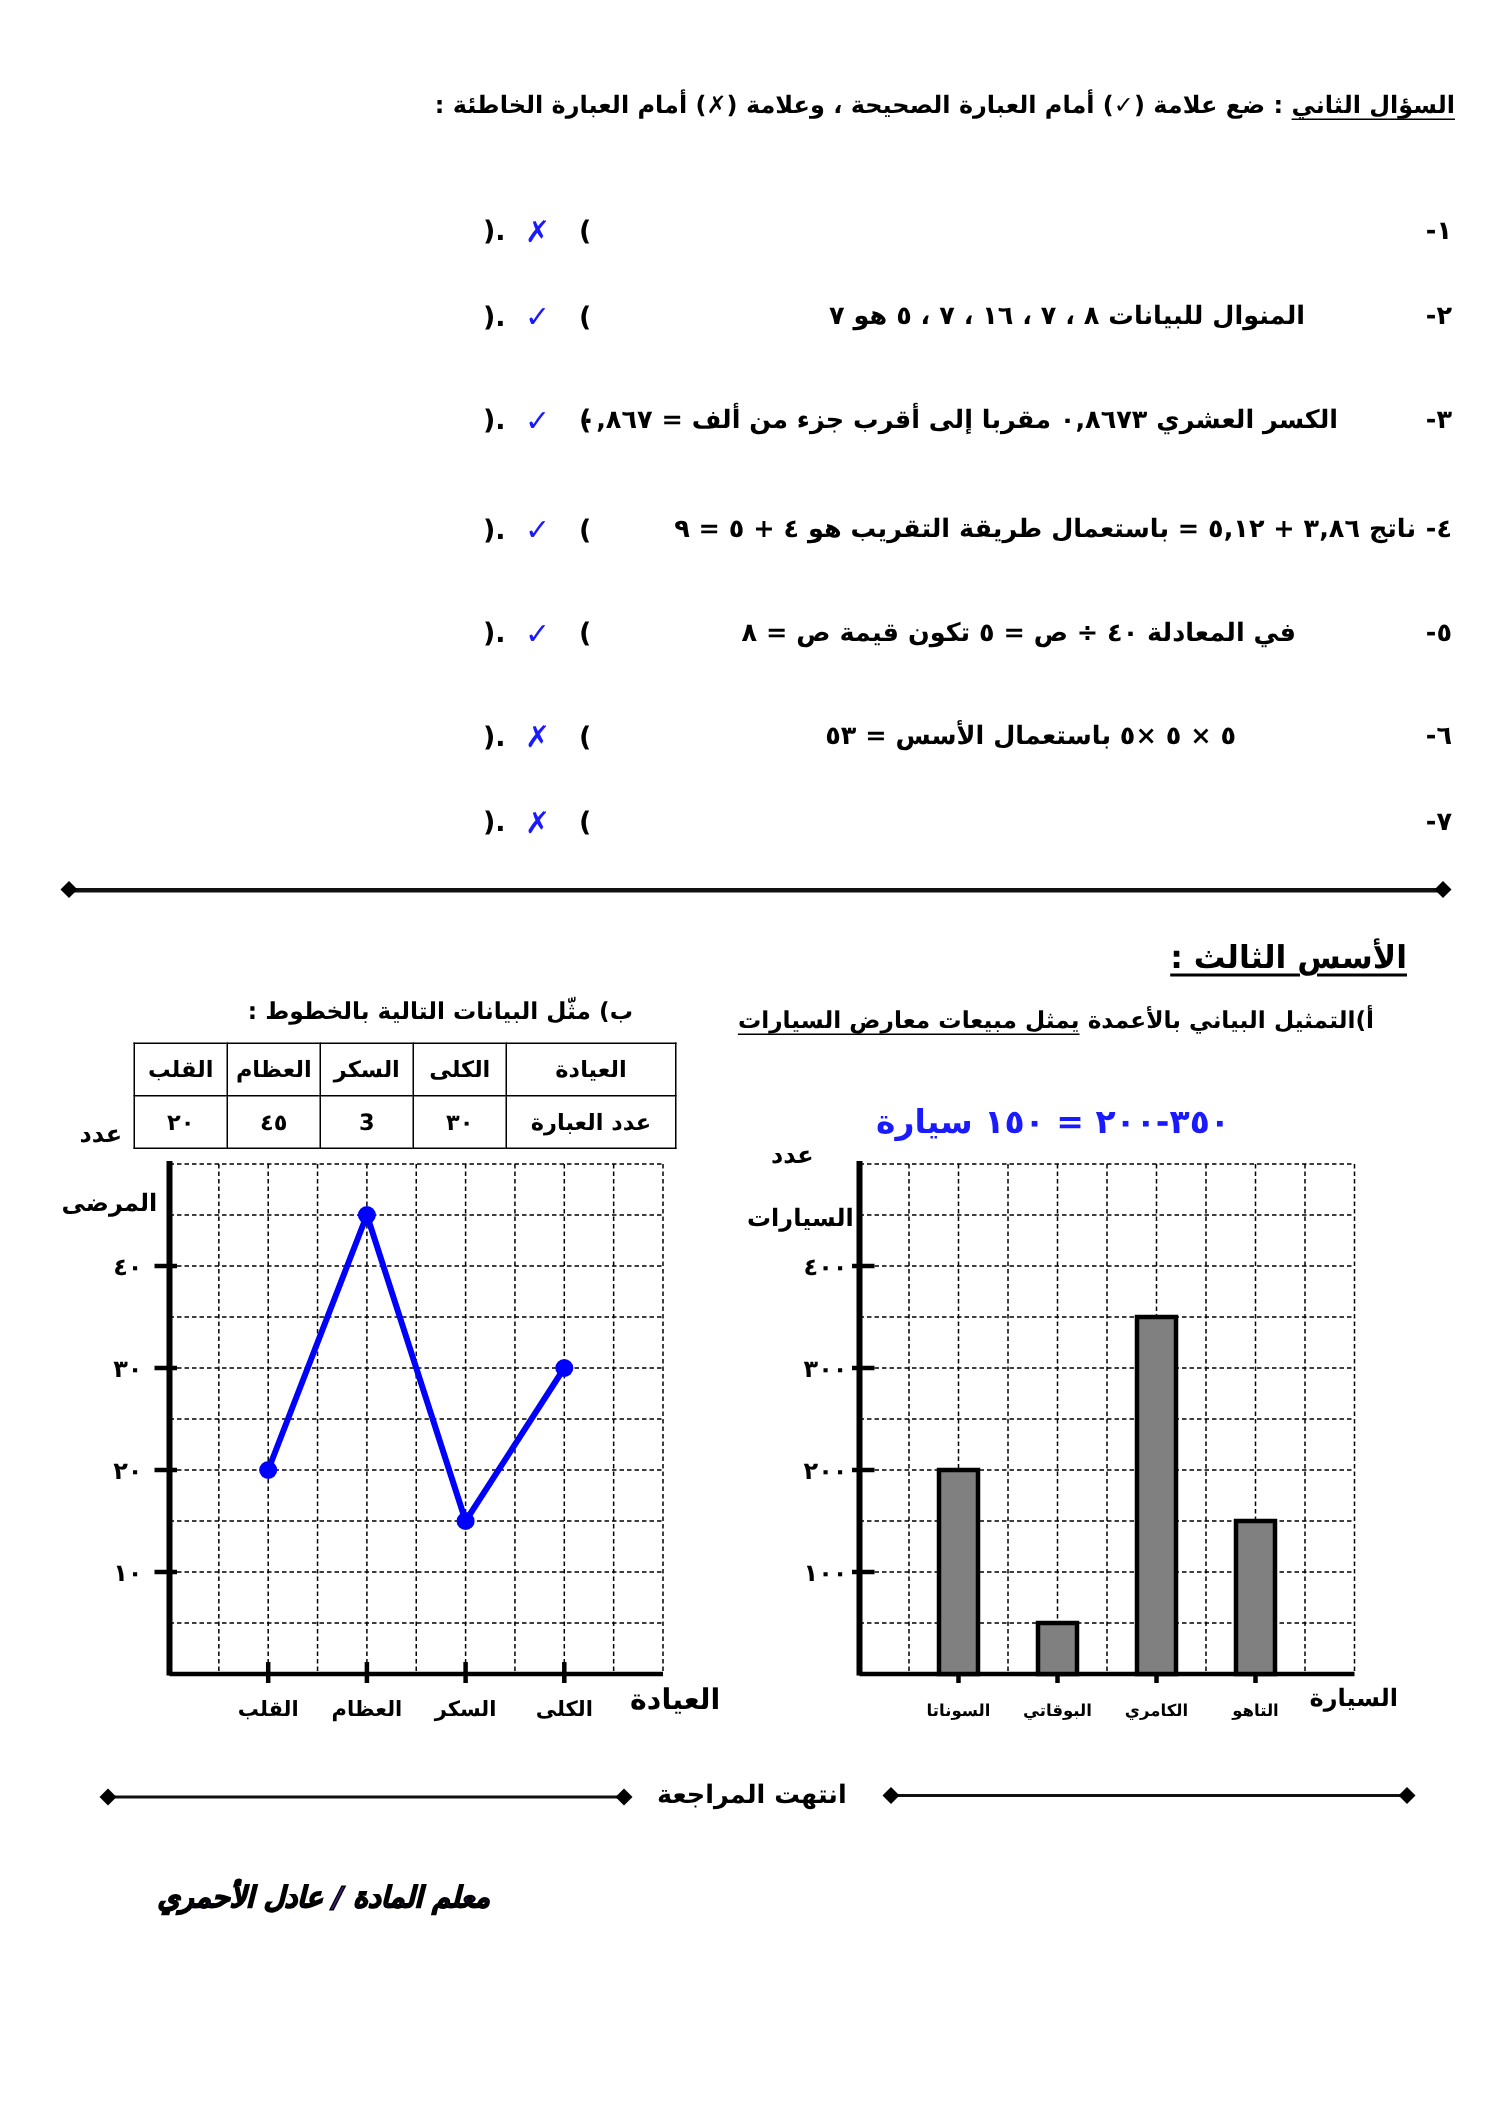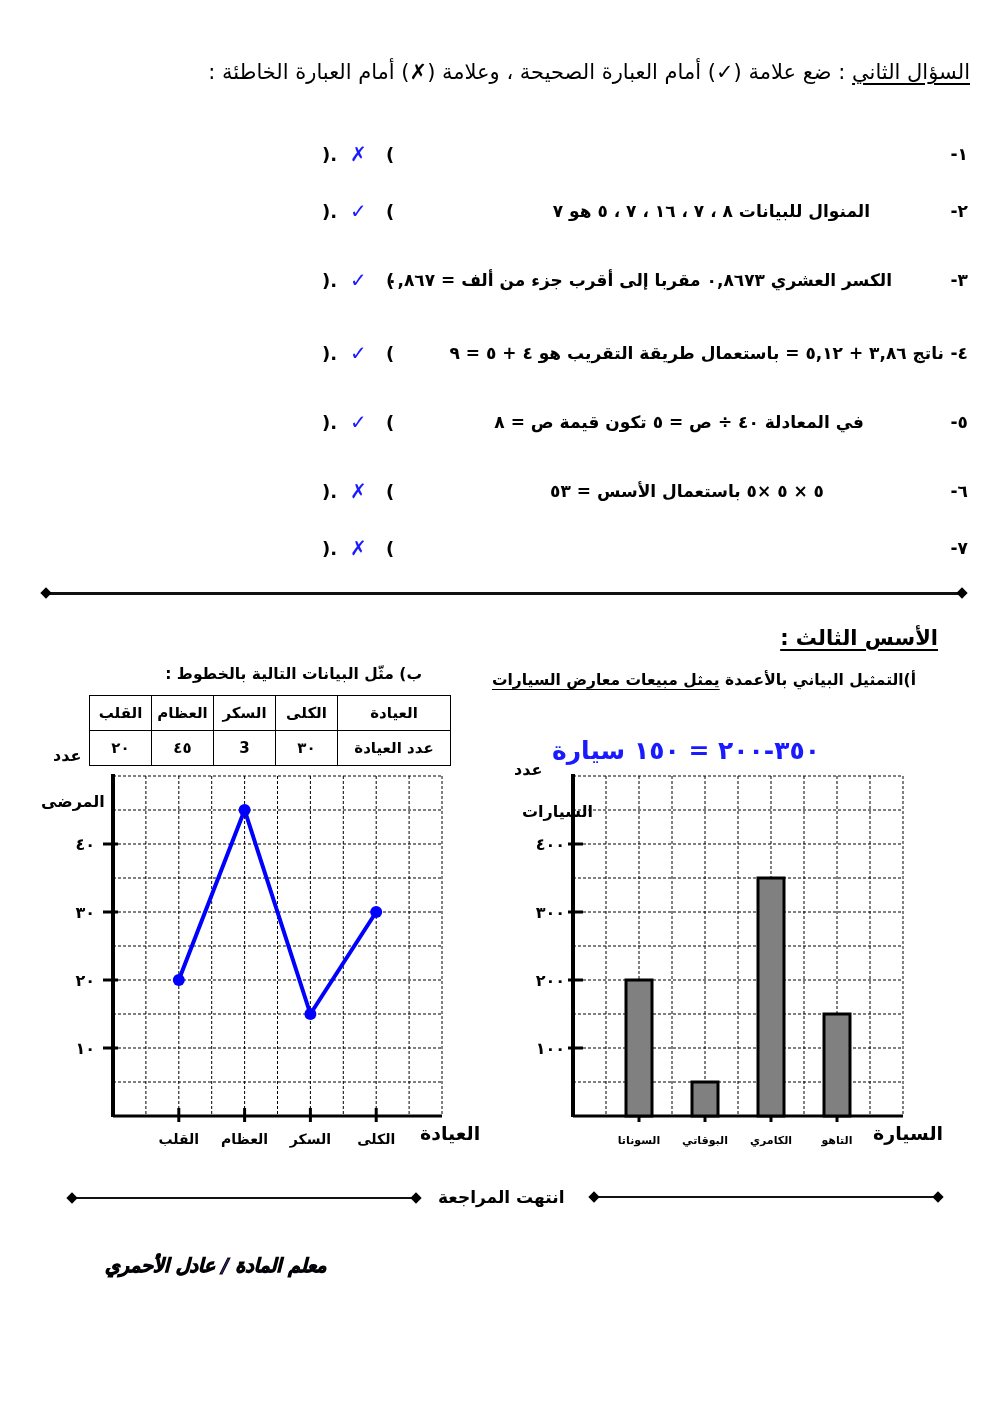--- a/index.html
+++ b/index.html
@@ -1,32 +1,32 @@
 <!DOCTYPE html>
 <html><head>
 <meta charset="utf-8">
 <style>
   html,body{margin:0;padding:0;background:#fff;}
   body{width:992px;height:1403px;position:relative;overflow:hidden;font-family:"DejaVu Sans",sans-serif;color:#000;}
   .abs{position:absolute;}
   .rtl{direction:rtl;unicode-bidi:embed;}
-  .q2-title{right:22px;top:60px;font-size:21px;font-weight:normal;white-space:nowrap;}
+  .q2-title{right:22px;top:60px;font-size:16px;font-weight:bold;white-space:nowrap;}
   .u{text-decoration:underline;text-underline-offset:4px;}
   .item{position:absolute;right:24px;width:650px;height:30px;font-size:17px;font-weight:bold;}
   .item .num{position:absolute;right:0;top:0;white-space:nowrap;}
   .item .txt{position:absolute;top:0;white-space:nowrap;}
   .item .paren{position:absolute;left:0;top:0;width:88px;white-space:nowrap;font-size:18px;}
   .paren .po{position:absolute;left:68px;}
   .paren .pc{position:absolute;left:4px;}
   .paren .mark{position:absolute;left:32px;top:-2px;color:#1a1aff;font-size:20px;font-weight:normal;}
   .rule{height:3px;background:#111;}
   .diamond{width:8px;height:8px;background:#000;transform:rotate(45deg);}
   .q3-title{right:54px;top:626px;font-size:21px;font-weight:bold;white-space:nowrap;}
   .qa{right:76px;top:668px;font-size:15.5px;font-weight:bold;line-height:24px;white-space:nowrap;text-align:right;}
-  .answer{right:172px;top:736px;font-size:25px;font-weight:bold;color:#1a1aff;white-space:nowrap;}
+  .answer{right:172px;top:736px;font-size:22px;font-weight:bold;color:#1a1aff;white-space:nowrap;}
   .qb{right:570px;top:665px;font-size:15.5px;font-weight:bold;white-space:nowrap;}
   table.data{position:absolute;left:89px;top:695px;border-collapse:collapse;font-size:15px;font-weight:bold;}
   table.data td{border:1px solid #000;height:34px;text-align:center;padding:0;}
   svg text{font-family:"DejaVu Sans",sans-serif;}
   .axis-label{font-weight:bold;font-size:16px;white-space:nowrap;}
   .end-text{left:438px;top:1187px;font-size:17px;font-weight:bold;white-space:nowrap;}
   .signature{left:105px;top:1254px;font-size:19px;font-style:italic;white-space:nowrap;color:#4c1d95;
      -webkit-text-stroke:1px #000;font-weight:bold;}
 </style>
 </head>
@@ -116,21 +116,21 @@
 <table class="data rtl">
   <tbody>
       <tr>
     <td style="width:112px;">العيادة</td>
     <td style="width:61px;">الكلى</td>
     <td style="width:61px;">السكر</td>
     <td style="width:61px;">العظام</td>
     <td style="width:61px;">القلب</td>
   </tr>
   <tr>
-    <td>عدد العيادة</td>
+    <td>عدد العبارة</td>
     <td>٣٠</td>
     <td>3</td>
     <td>٤٥</td>
     <td>٢٠</td>
   </tr>
 </tbody>
   </table>
 
 <svg class="abs" id="bar-chart" style="left:0;top:0;" width="992" height="1403">
     <line x1="606" y1="776" x2="606" y2="1116" stroke="#000" stroke-width="1" stroke-dasharray="3,2"></line>
@@ -214,22 +214,22 @@
     <line x1="376.2" y1="1108" x2="376.2" y2="1122" stroke="#000" stroke-width="3"></line>
     <text x="376.2" y="1144" text-anchor="middle" font-size="14" font-weight="bold" direction="rtl">الكلى</text>
     <polyline points="178.8,980 244.6,810 310.4,1014 376.2,912" fill="none" stroke="#0000ff" stroke-width="4" stroke-linejoin="round"></polyline>
     <circle cx="178.8" cy="980" r="6" fill="#0000ff"></circle>
     <circle cx="244.6" cy="810" r="6" fill="#0000ff"></circle>
     <circle cx="310.4" cy="1014" r="6" fill="#0000ff"></circle>
     <circle cx="376.2" cy="912" r="6" fill="#0000ff"></circle>
   </svg>
 
 <div class="abs rtl axis-label" style="left:514px;top:760px;">عدد</div>
-<div class="abs rtl axis-label" style="left:498px;top:802px;margin-left:24px;">السيارات</div>
-<div class="abs rtl axis-label" style="left:873px;top:1122px;font-size:19px;">السيارة</div>
+<div class="abs rtl axis-label" style="left:498px;top:802px;">السيارات</div>
+<div class="abs rtl axis-label" style="left:873px;top:1122px;font-size:16px;">السيارة</div>
 
 <div class="abs rtl axis-label" style="left:53px;top:746px;">عدد</div>
 <div class="abs rtl axis-label" style="left:41px;top:792px;">المرضى</div>
 <div class="abs rtl axis-label" style="left:420px;top:1122px;font-size:19px;">العيادة</div>
 
 <div class="abs rule" style="left:72px;top:1197px;width:344px;height:2px;"></div>
 <div class="abs diamond" style="left:68px;top:1194px;"></div>
 <div class="abs diamond" style="left:412px;top:1194px;"></div>
 <div class="abs rtl end-text">انتهت المراجعة</div>
 <div class="abs rule" style="left:594px;top:1196px;width:344px;height:2px;"></div>

